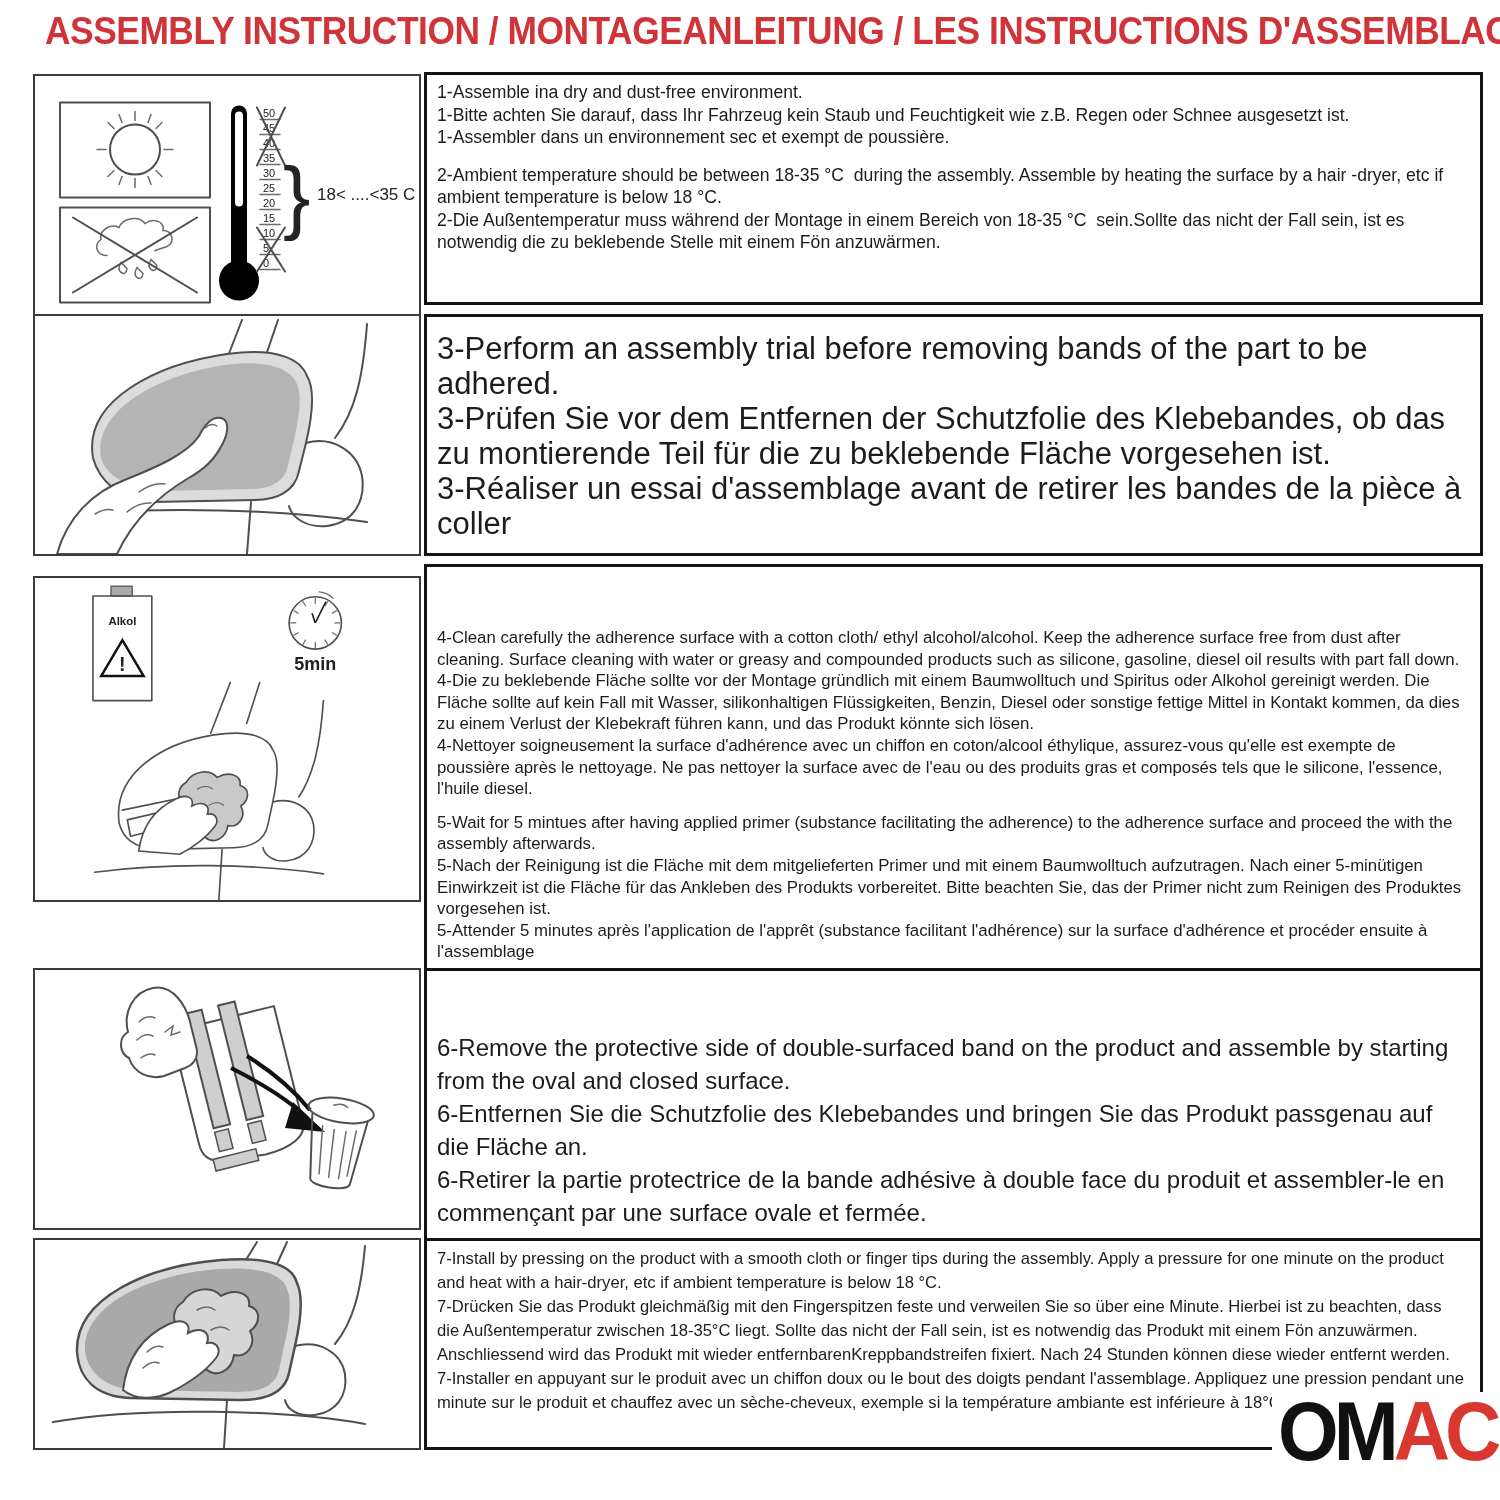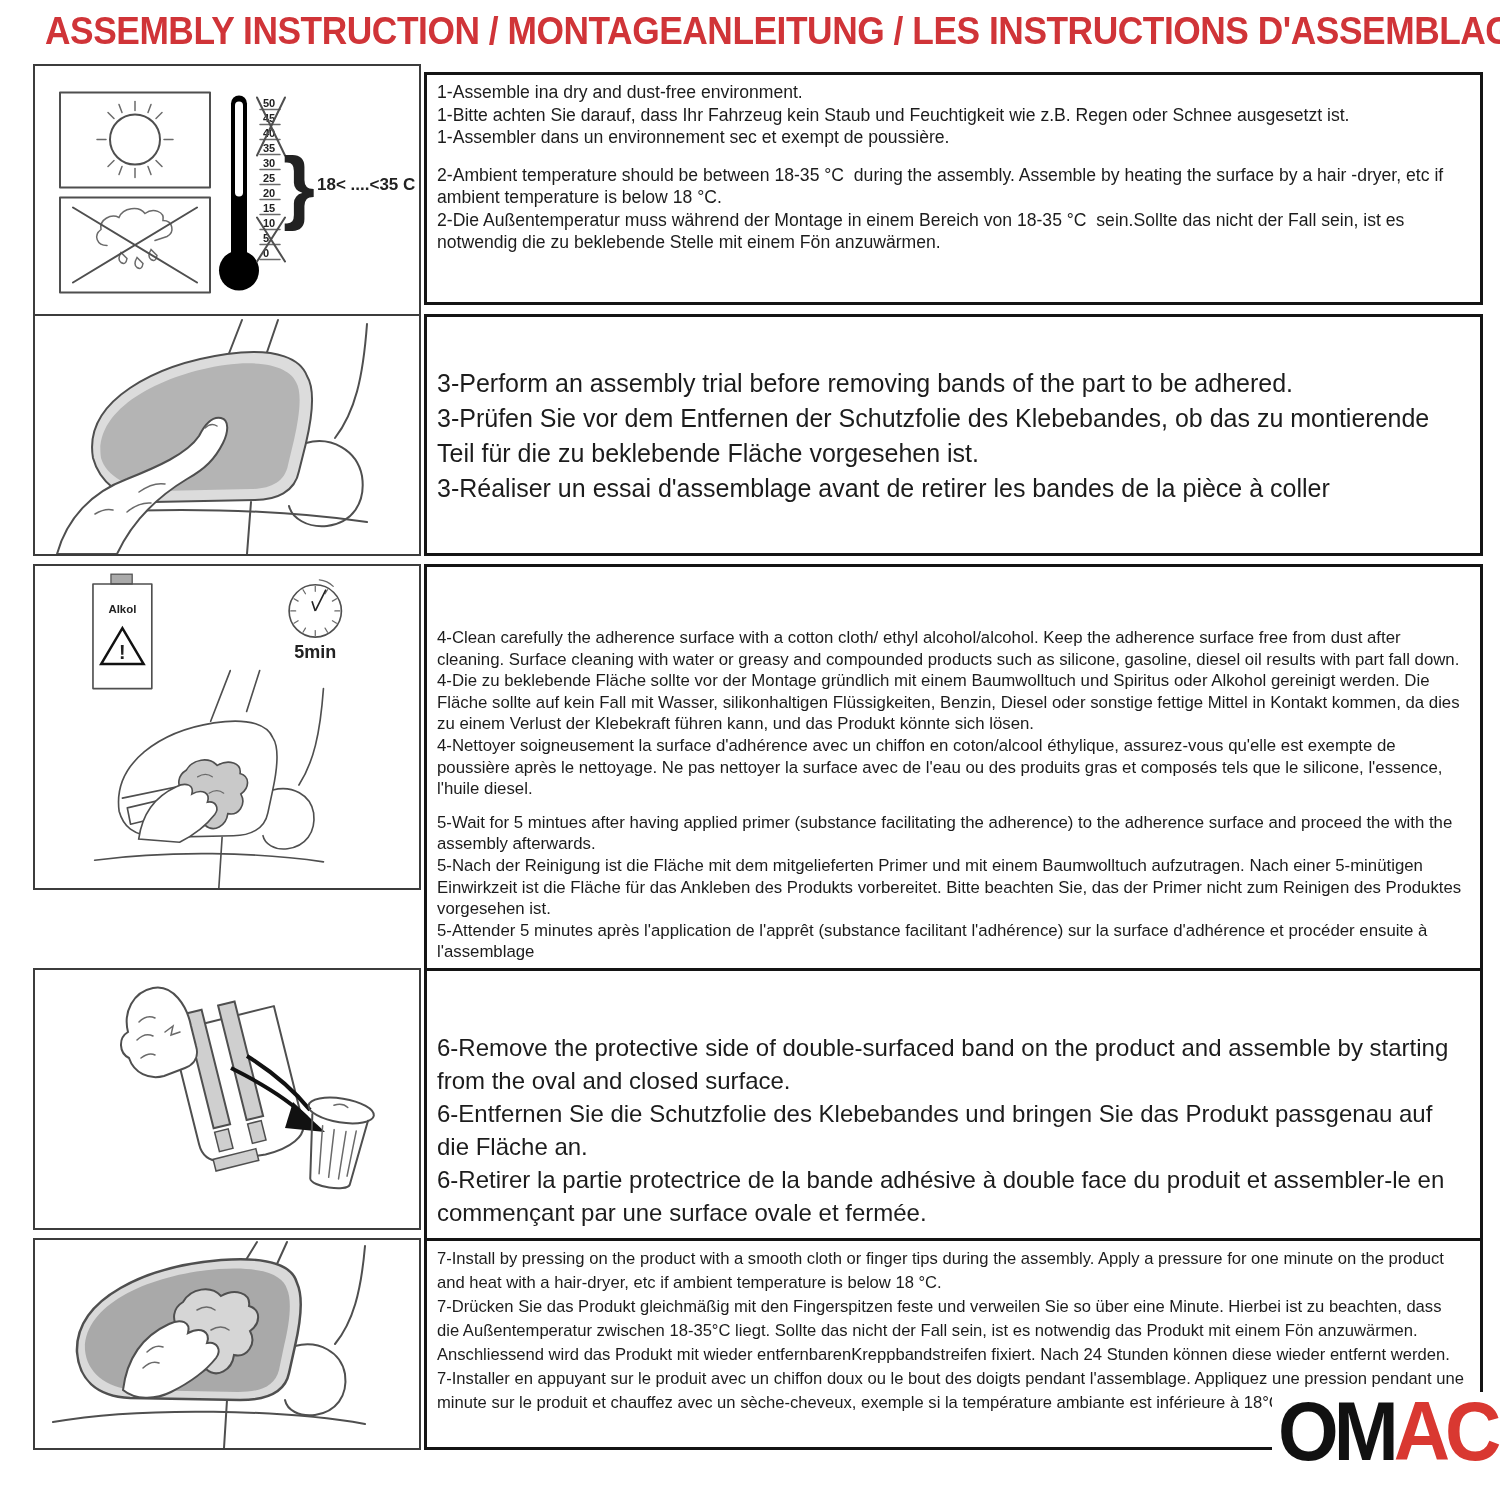--- a/index.html
+++ b/index.html
@@ -17,21 +17,21 @@
   .textbox{position:absolute;left:424px;width:1059px;border:3px solid #141414;
            background:#fff;box-sizing:border-box;padding:6px 12px 4px 10px;
            overflow:hidden;display:flex;flex-direction:column;}
   .textbox.center{justify-content:center;}
 
   .para{white-space:pre-wrap;}
   .para.bold{font-weight:normal;}
 
   .s1 .para{font-size:17.6px;line-height:22.5px;}
   .s1 .para.gap{height:15px;}
-  .s2 .para{font-size:25px;line-height:35px;}
+  .s2 .para{font-size:31px;line-height:35px;}
   .s3 .para{font-size:16.8px;line-height:21.6px;}
   .s3 .para.gap{height:12px;}
   .s4 .para{font-size:24px;line-height:33px;}
   .s5 .para{font-size:16.6px;line-height:24px;}
 
   .logo{position:absolute;left:1272px;top:1392px;width:228px;height:98px;
         background:#fff;display:flex;align-items:flex-start;justify-content:flex-start;
         padding-left:6px;box-sizing:border-box;}
   .logo .word{font-size:78px;font-weight:bold;letter-spacing:-5px;line-height:1;
         transform:scaleY(1.08);white-space:nowrap;}
@@ -40,21 +40,21 @@
   .sketch-thin{stroke:#6a6a6a;fill:none;stroke-width:1.5;stroke-linecap:round;}
   .figtext{font-family:"Liberation Sans",sans-serif;fill:#222;}
 </style>
 </head>
 <body>
 
 <div id="page">
 
   <div class="title" style="color: rgb(208, 52, 56);">ASSEMBLY INSTRUCTION / MONTAGEANLEITUNG / LES INSTRUCTIONS D'ASSEMBLAGE</div>
 
-  <div class="figbox" style="top:64px;height:256px;font-weight:bold;">
+  <div class="figbox" style="top:74px;height:256px;">
     <svg viewBox="0 0 384 229">
 
       <rect class="sketch" x="25" y="15" width="150" height="95"></rect>
       <g>
         <circle class="sketch" cx="100" cy="62" r="25"></circle>
         <g class="sketch-thin">
           <line x1="100" y1="24" x2="100" y2="33"></line>
             <line x1="100" y1="91" x2="100" y2="100"></line>
           <line x1="62" y1="62" x2="71" y2="62"></line>
             <line x1="129" y1="62" x2="138" y2="62"></line>
@@ -147,21 +147,21 @@
     </svg>
   </div>
   <div class="textbox s2 center" style="top:314px;height:242px;">
     <div>
         <div class="para bold">3-Perform an assembly trial before removing bands of the part to be adhered.</div>
         <div class="para">3-Prüfen Sie vor dem Entfernen der Schutzfolie des Klebebandes, ob das zu montierende Teil für die zu beklebende Fläche vorgesehen ist.</div>
         <div class="para">3-Réaliser un essai d'assemblage avant de retirer les bandes de la pièce à coller</div>
       </div>
   </div>
 
-  <div class="figbox" style="top:564px;height:326px;text-align:right;">
+  <div class="figbox" style="top:576px;height:326px;text-align:right;">
     <svg viewBox="0 0 384 394">
 
       <g>
         <rect x="50" y="10" width="26" height="12" fill="#aaa" stroke="#4f4f4f" stroke-width="1.5"></rect>
         <rect class="sketch" x="28" y="22" width="72" height="128"></rect>
         <text x="64" y="58" font-size="14" font-weight="bold" text-anchor="middle" class="figtext">Alkol</text>
         <path d="M64,76 L90,120 L38,120 Z" fill="none" stroke="#111" stroke-width="3"></path>
         <text x="64" y="114" font-size="24" font-weight="bold" text-anchor="middle" class="figtext">!</text>
       </g>
 

